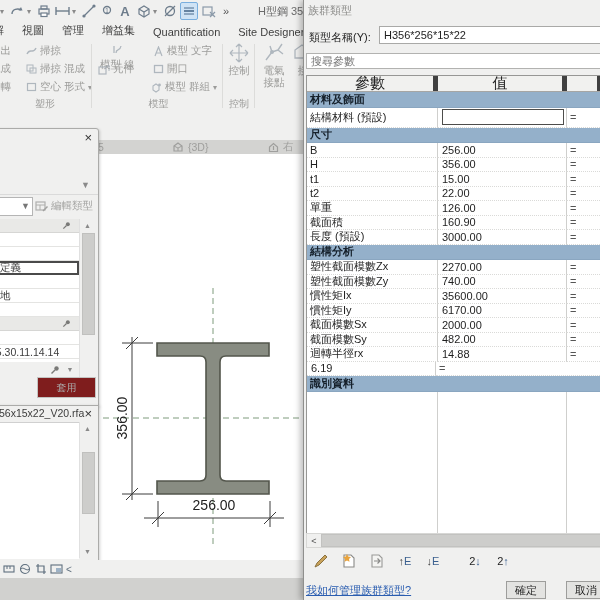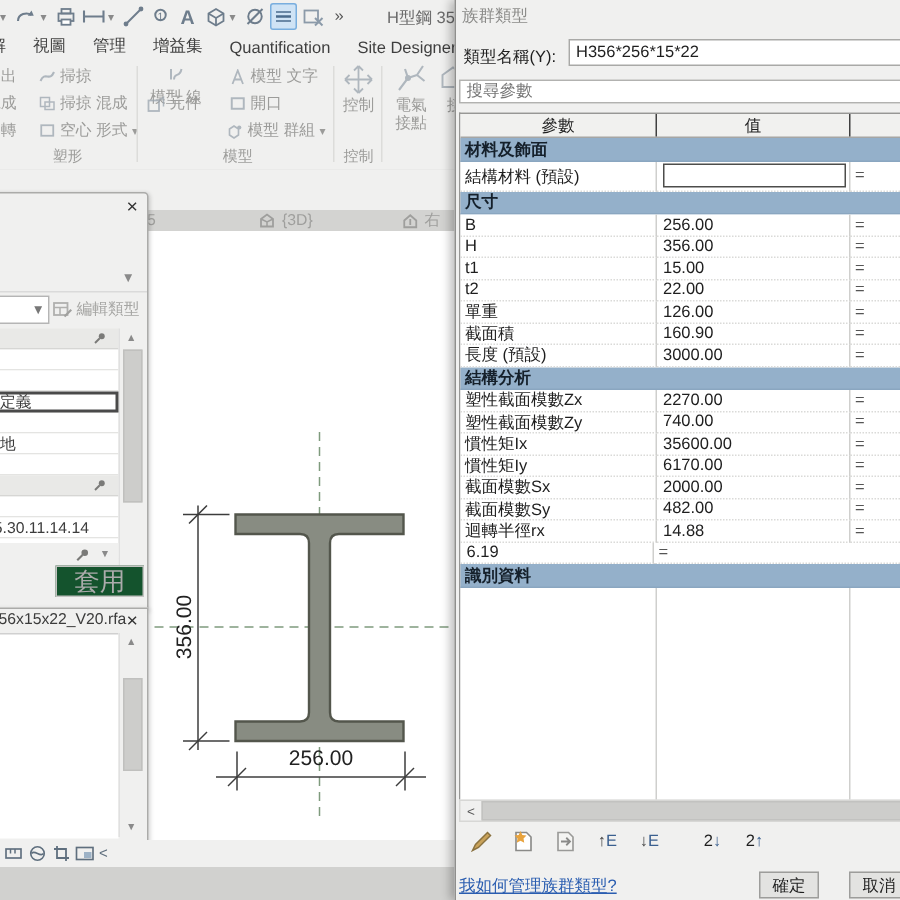--- a/index.html
+++ b/index.html
@@ -50,21 +50,21 @@
   .prow{height:13px;border-bottom:1px solid #e4e4e2;background:#fff;position:relative;font-size:10.5px;color:#3c3c3c;display:flex;align-items:center;overflow:hidden;}
   .prow.group{background:#e9e9e7;border-bottom:1px solid #d6d6d4;}
   .prow .lbl{margin-left:3px;white-space:nowrap;}
   .prow.muted .lbl{color:#9c9c9a;}
   .prow.selected{outline:2px solid #4a4a4a;outline-offset:-2px;z-index:2;}
   .prow.cut .lbl{margin-left:-7px;}
   #prop-scroll{position:absolute;left:82px;top:90px;width:15px;height:158px;background:#f0f0ef;border-left:1px solid #e0e0e0;}
   .sbtn{width:15px;height:13px;display:flex;align-items:center;justify-content:center;color:#8a8a8a;font-size:7px;}
   .sthumb{position:absolute;left:2px;width:11px;background:#cdcdcb;border:1px solid #c0c0be;}
   #prop-foot{position:absolute;left:0;top:233px;width:82px;height:15px;background:#f0f0ef;display:flex;justify-content:flex-end;align-items:center;gap:4px;padding-right:3px;box-sizing:border-box;}
-  #apply-btn{position:absolute;left:40px;top:248px;width:57px;height:19px;background:#14532d;border:1px solid #c3c3c1;color:#ababab;font-size:17px;display:flex;align-items:center;justify-content:center;}
+  #apply-btn{position:absolute;left:40px;top:248px;width:57px;height:19px;background:#7f1d1d;border:1px solid #c3c3c1;color:#ababab;font-size:10px;display:flex;align-items:center;justify-content:center;}
 
   
   #browser{left:-4px;top:405px;width:101px;height:155px;background:#f0f0ef;border:1px solid #ababa9;box-shadow:1px 1px 3px rgba(0,0,0,.18);}
   #browser-title{position:absolute;left:0;top:0;width:100%;height:15px;font-size:10.5px;color:#3c3c3c;white-space:nowrap;overflow:hidden;}
   #browser-body{position:absolute;left:0;top:16px;width:82px;height:136px;background:#fff;border-top:1px solid #d0d0d0;}
   #browser-scroll{position:absolute;left:82px;top:16px;width:15px;height:136px;background:#f0f0ef;border-left:1px solid #e0e0e0;}
 
   
   #statusbar{left:0;top:560px;width:303px;height:18px;background:#f0f0ef;display:flex;align-items:center;gap:3px;padding-left:2px;}
   #statusbar .qicon{width:13px;height:13px;}
@@ -72,21 +72,21 @@
   #graystrip{left:0;top:578px;width:303px;height:22px;background:#d1d1cf;}
 
   
   #dialog{left:303px;top:0;width:297px;height:600px;background:#f0f0ef;border-left:1px solid #8f8f8d;box-shadow:-3px 0 6px rgba(0,0,0,.25);}
   #dlg-title{position:absolute;left:4px;top:3px;color:#8b8b89;font-size:11px;}
   #type-name-label{position:absolute;left:5px;top:30px;color:#1e1e1e;font-size:11px;}
   #type-name-field{position:absolute;left:75px;top:26px;width:222px;height:18px;background:#fff;border:1px solid #a9a9a7;font-size:11px;color:#1e1e1e;font-family:"Liberation Sans",sans-serif;padding:1px 4px;box-sizing:border-box;}
   #search-field{position:absolute;left:2px;top:53px;width:295px;height:16px;background:#fff;border:1px solid #b2b2b0;font-size:11px;padding:1px 4px;box-sizing:border-box;font-family:"Liberation Sans",sans-serif;color:#333;}
   #ft-table{position:absolute;left:2px;top:75px;width:295px;border:1px solid #979795;border-right:none;background:#fff;}
   #ft-head{display:flex;height:15px;background:#f1f1ef;border-bottom:1px solid #a6a6a4;}
-  #ft-head .hc{border-right:1px solid #404040;display:flex;align-items:center;justify-content:center;font-size:11px;color:#1e1e1e;}
+  #ft-head .hc{border-right:5px solid #404040;display:flex;align-items:center;justify-content:center;font-size:15px;color:#1e1e1e;}
   .c-param{width:131px;flex:0 0 131px;box-sizing:border-box;}
   .c-value{width:129px;flex:0 0 129px;box-sizing:border-box;}
   .c-form{flex:1 1 auto;box-sizing:border-box;}
   .ft-row{display:flex;align-items:center;height:14.5px;background:#fff;font-size:11px;color:#1e1e1e;}
   .ft-row .cell{height:100%;display:flex;align-items:center;box-sizing:border-box;overflow:hidden;white-space:nowrap;}
   .ft-row .cell.c-param{padding-left:3px;border-right:1px solid #cfcfcd;border-bottom:1px dotted #dadad8;}
   .ft-row .cell.c-value{padding-left:4px;border-right:1px solid #cfcfcd;border-bottom:1px dotted #dadad8;}
   .ft-row .cell.c-form{padding-left:3px;color:#555;border-bottom:1px dotted #dadad8;}
   .ft-row.group{height:14.5px;background:#94b0ca;border-bottom:1px solid #8aa6c0;font-weight:bold;color:#15202b;}
   .ft-row.group .g{padding-left:3px;}

